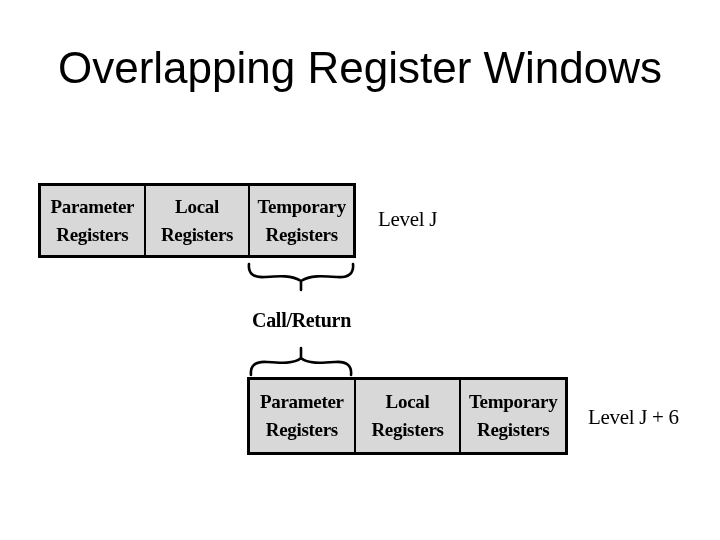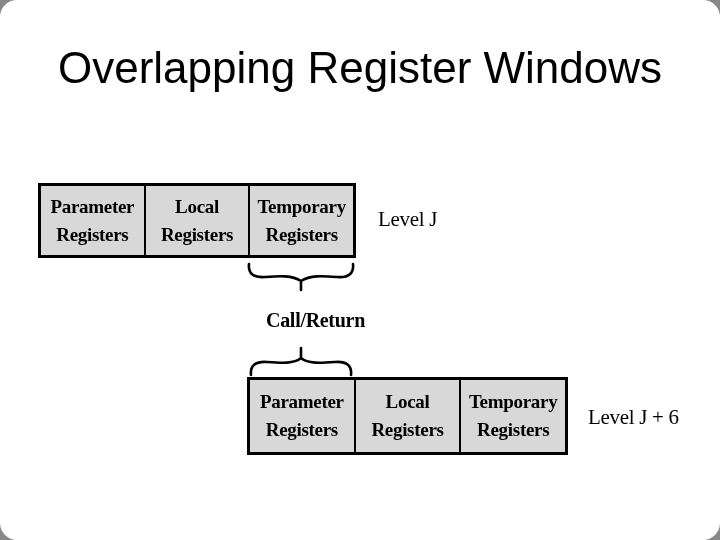--- a/index.html
+++ b/index.html
@@ -12,21 +12,20 @@
   html, body { width: 720px; height: 540px; }
   body { background: #888; }
   .slide {
     position: relative;
     width: 720px;
     height: 540px;
     background: var(--bg-color);
     overflow: hidden;
     font-family: "Liberation Serif", serif;
     color: var(--text-color);
-    border-radius: 17px;
   }
   .title {
     position: absolute;
     top: 43px;
     left: 0;
     right: 0;
     text-align: center;
     font-family: "Liberation Sans", sans-serif;
     font-size: 44px;
     line-height: 50px;
@@ -60,21 +59,21 @@
     font-weight: normal;
     font-size: 21px;
     line-height: 24px;
     letter-spacing: -0.3px;
     white-space: nowrap;
   }
   .level-label.j  { left: 378px; top: 207px; }
   .level-label.j1 { left: 588px; top: 405px; }
   .connector-label {
     position: absolute;
-    left: 253px;
+    left: 239px;
     top: 307px;
     width: 125px;
     text-align: center;
     font-weight: bold;
     font-size: 20px;
     line-height: 26px;
     letter-spacing: -0.3px;
     white-space: nowrap;
   }
   .brace { position: absolute; }

